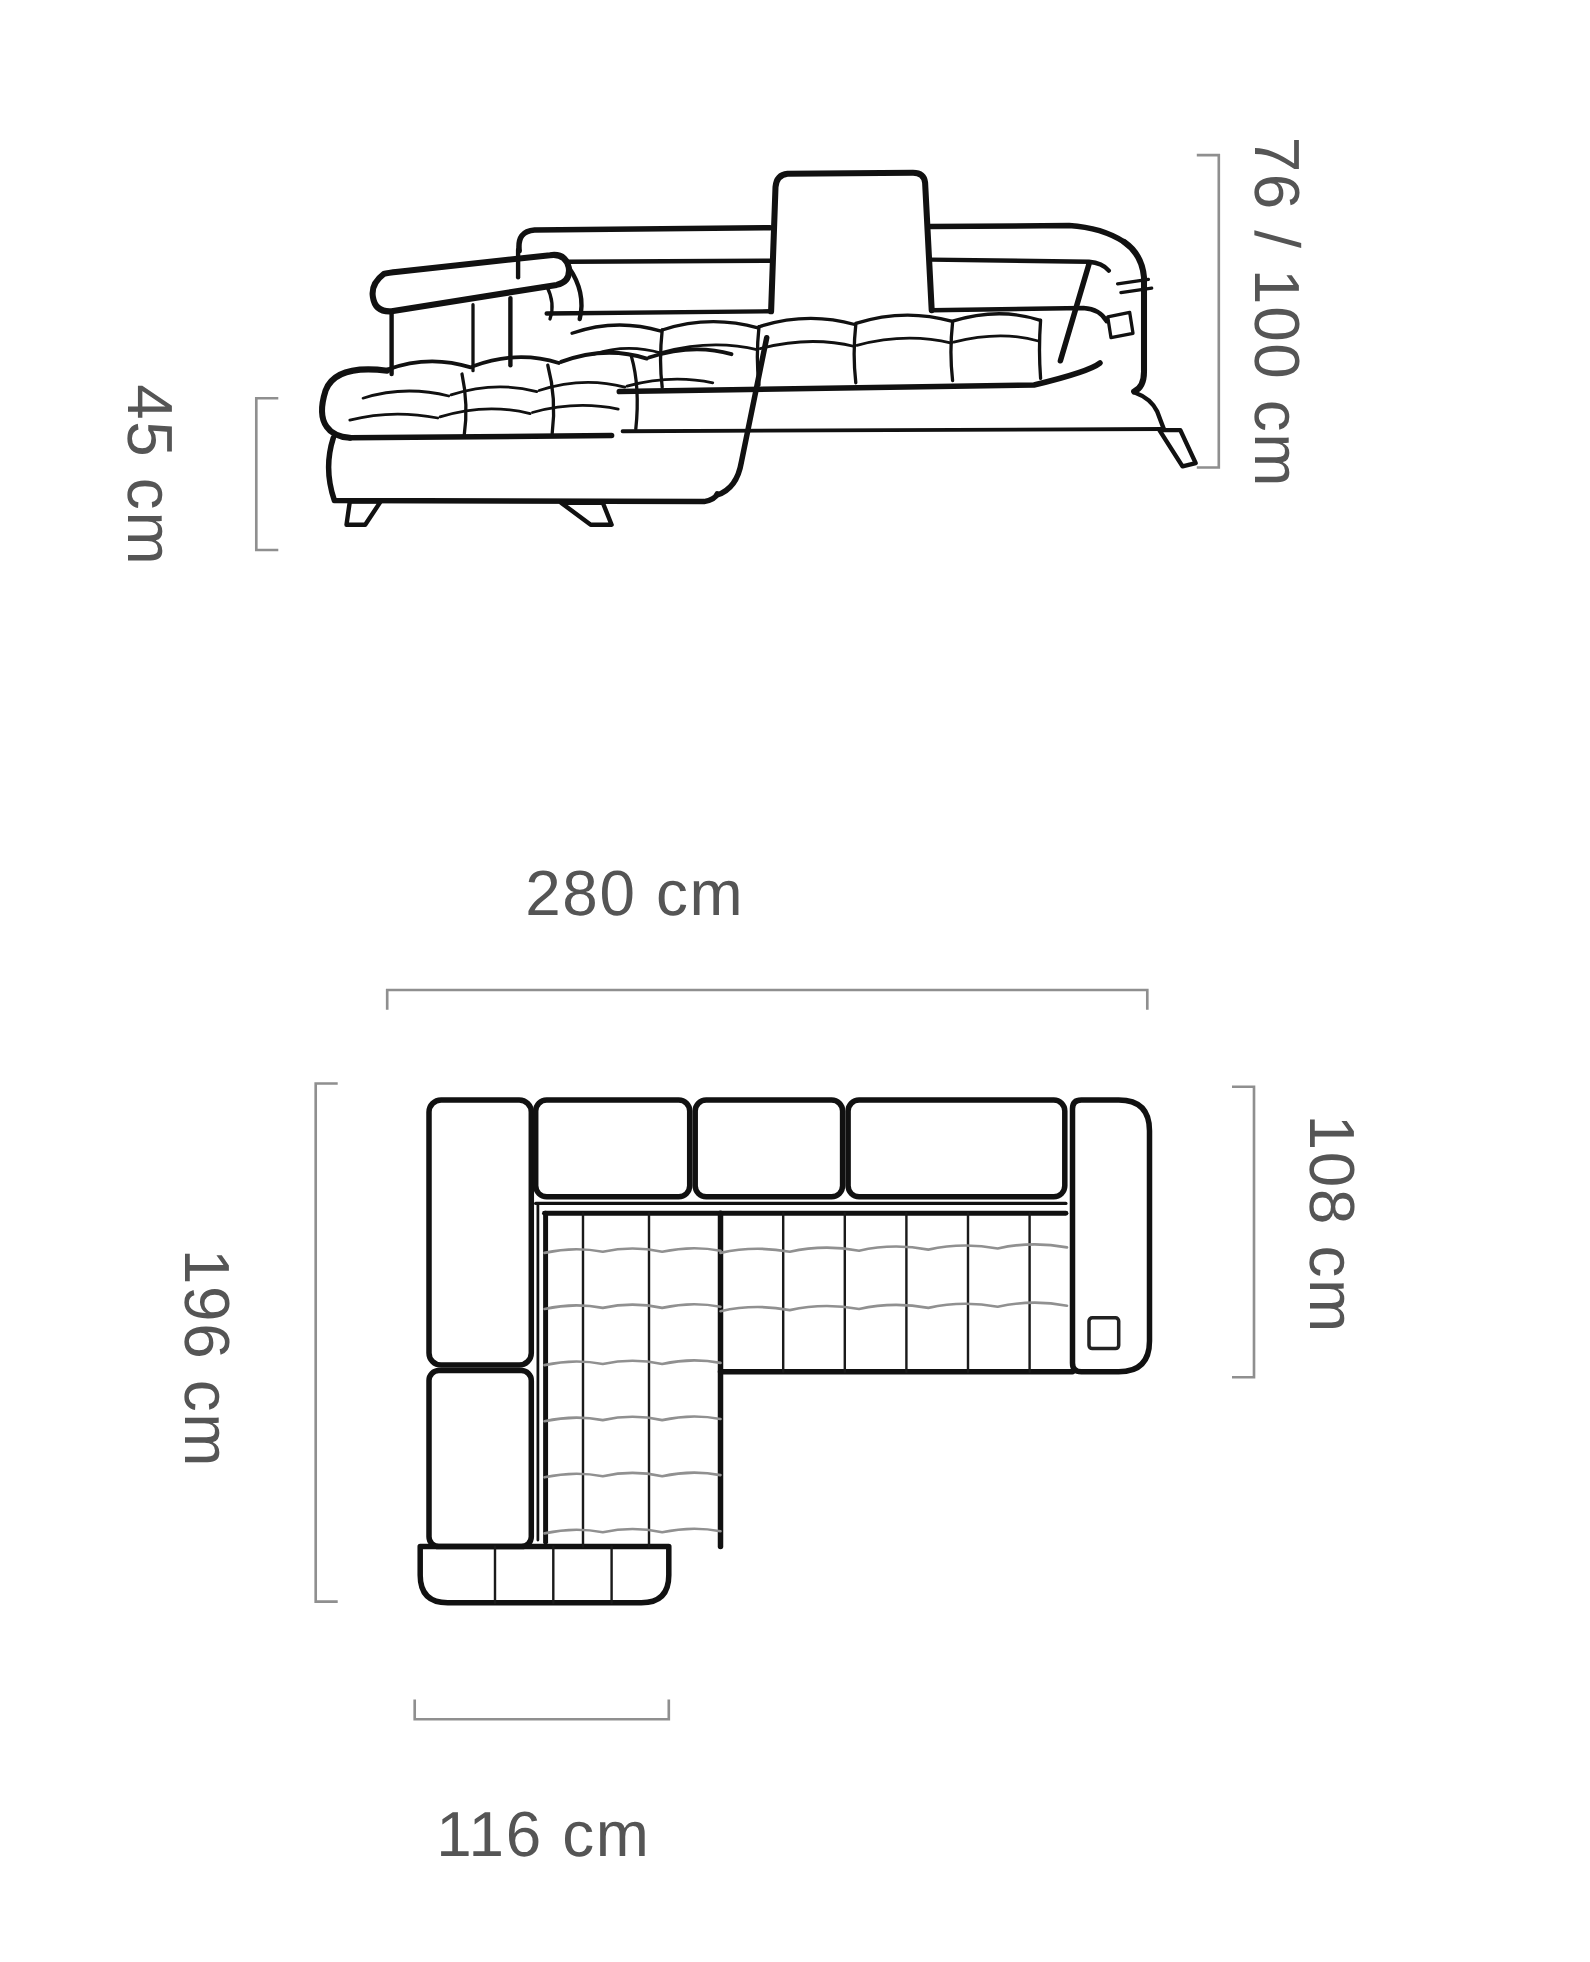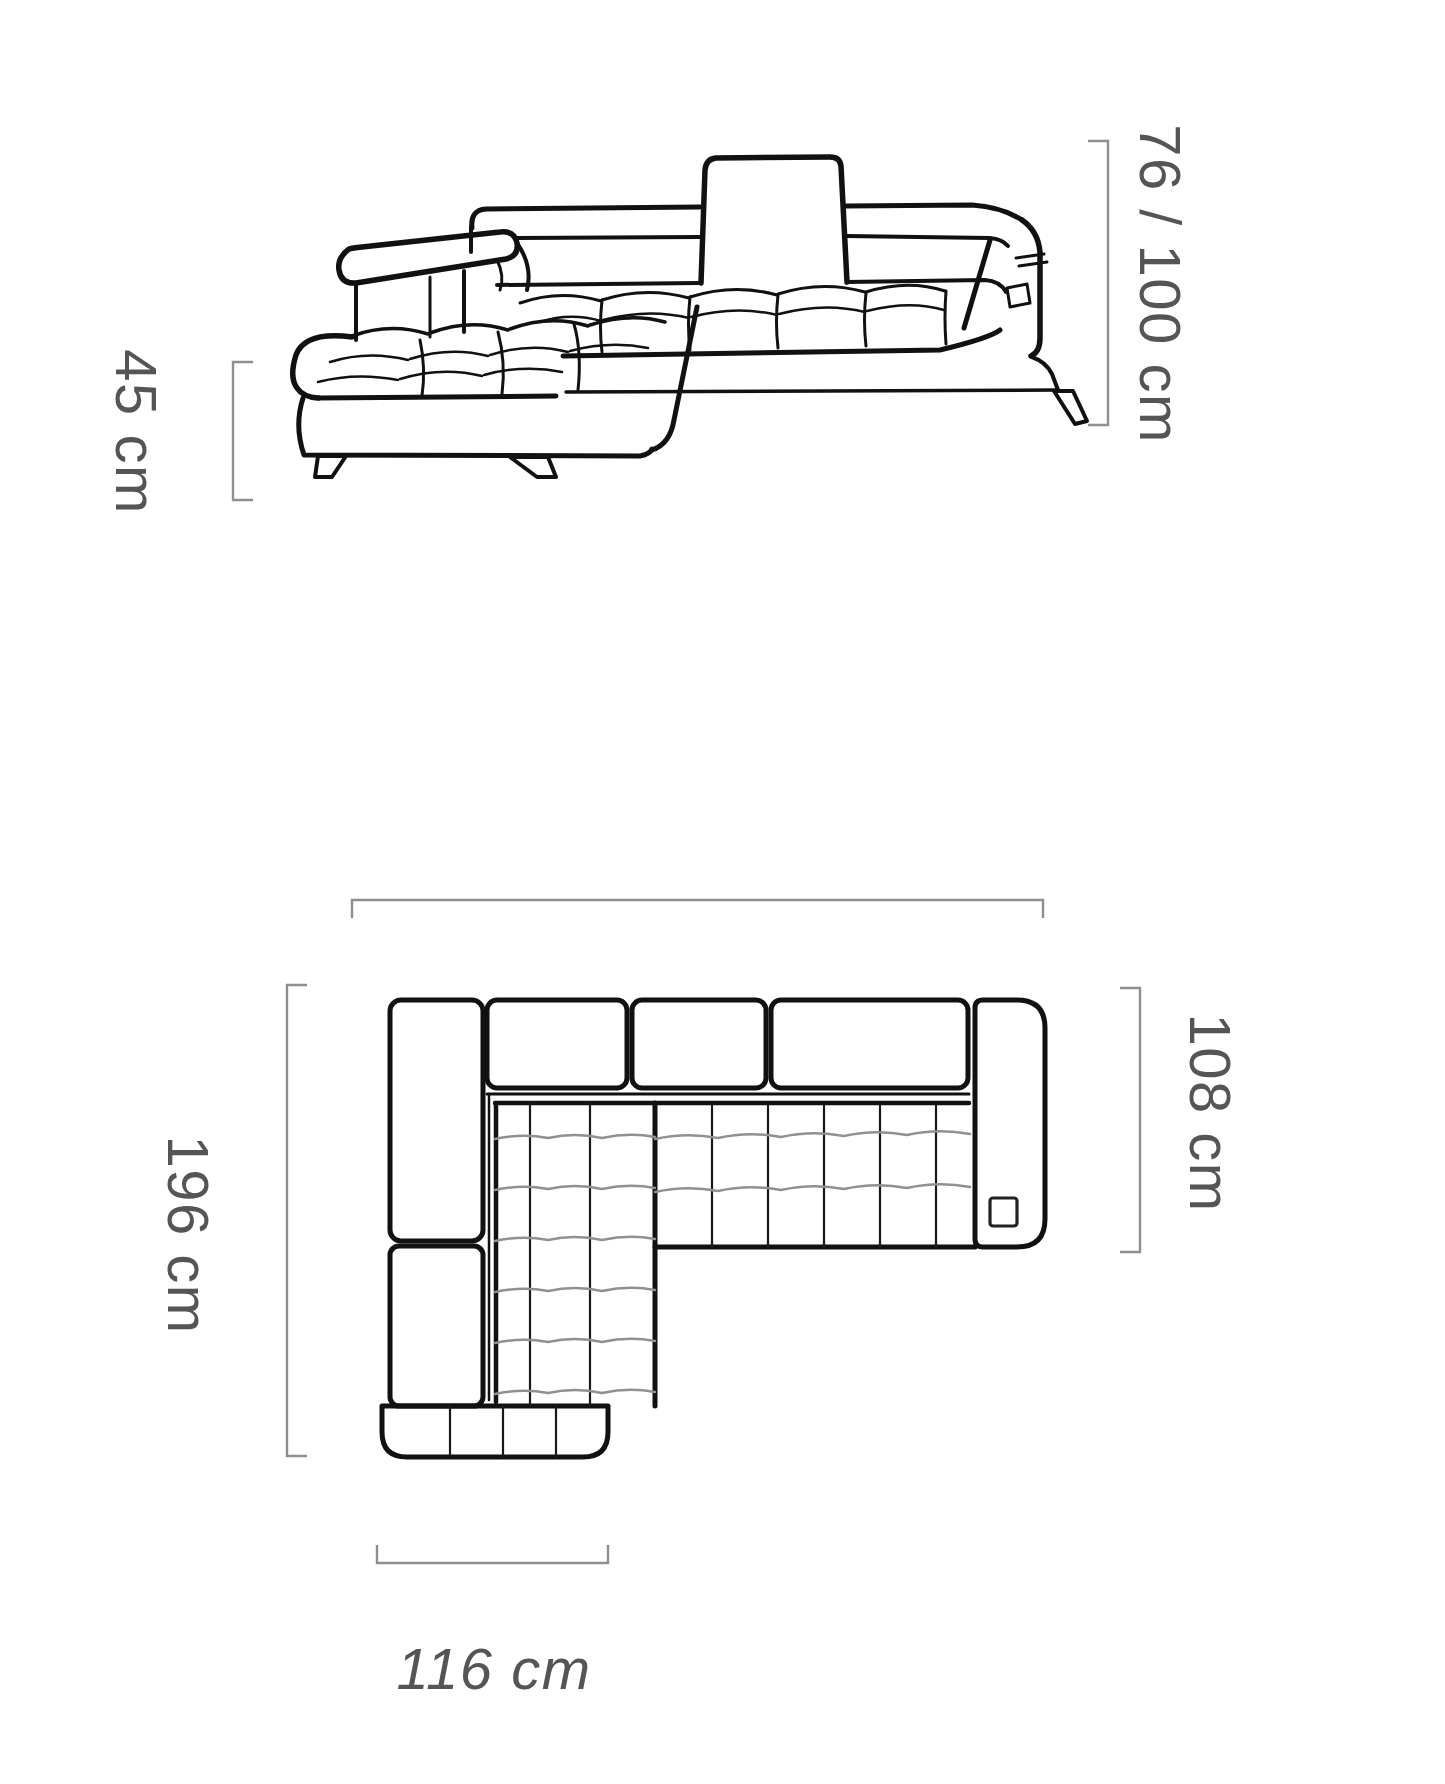--- a/index.html
+++ b/index.html
@@ -167,19 +167,20 @@
       <path d="M307,985 L287,985 L287,1456 L307,1456"></path>
       <path d="M1120,988 L1140,988 L1140,1252 L1120,1252"></path>
       <path d="M377,1545 L377,1563 L608,1563 L608,1545"></path>
     </g>
   </svg>
 
   <div class="dim-label vert" style="left:136px; top:432px;">45 cm</div>
 
   <div class="dim-label vert" style="left:1160px; top:284px;">76 / 100 cm</div>
 
+  <div class="dim-label" style="left:577px; top:812px;">280 cm</div>
 
   <div class="dim-label vert" style="left:188px; top:1235px;">196 cm</div>
 
   <div class="dim-label vert" style="left:1210px; top:1113px;">108 cm</div>
 
-  <div class="dim-label" style="left:494px; top:1668px;font-style:italic;">116 cm</div>
+  <div class="dim-label" style="left:494px; top:1668px;">116 cm</div>
 </div>
 
 </body></html>

